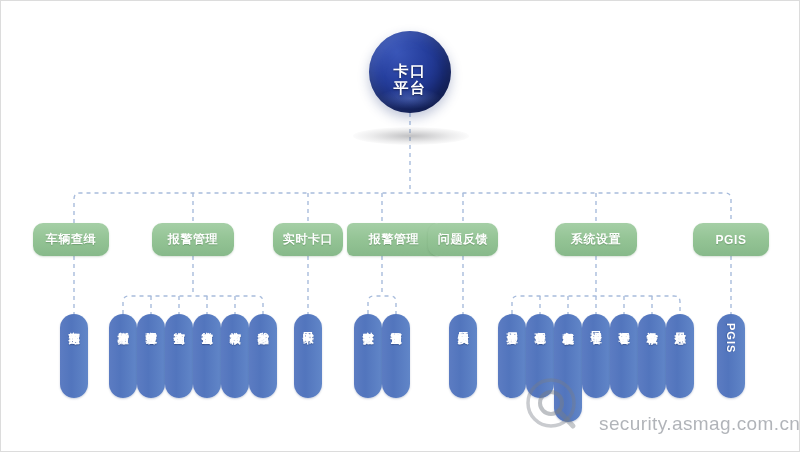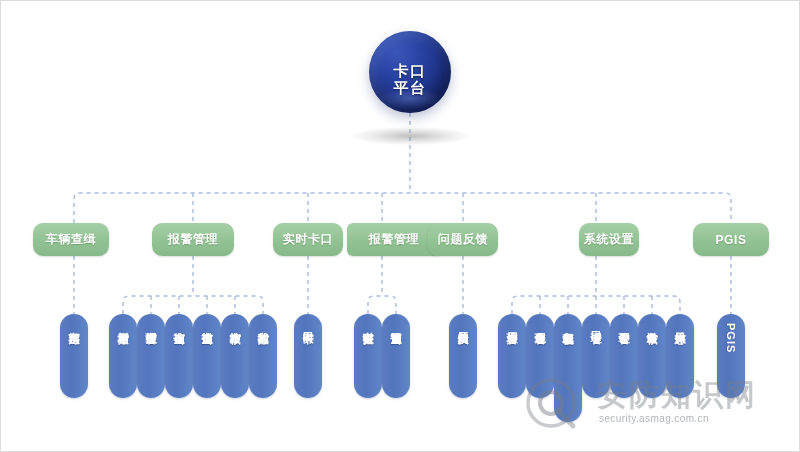--- a/index.html
+++ b/index.html
@@ -163,21 +163,21 @@
     font-size: 30px;
     font-weight: bold;
     color: rgba(120,126,134,.42);
     letter-spacing: 2px;
     white-space: nowrap;
   }
   #wm-text-url {
     position: absolute;
     left: 80px;
     top: 40px;
-    font-size: 10px;
+    font-size: 19px;
     color: rgba(120,126,134,.58);
     letter-spacing: .4px;
     white-space: nowrap;
   }
 </style>
 </head>
 <body>
 
 <div id="diagram-root">
 
@@ -237,21 +237,21 @@
   </div>
   <div class="l2-node" style="left:272px; top:222px; width:70px;">
     <span class="lbl">实时卡口</span>
   </div>
   <div class="l2-node" style="left:346px; top:222px; width:94px;border-radius:6px;">
     <span class="lbl">报警管理</span>
   </div>
   <div class="l2-node" style="left:427px; top:222px; width:70px;">
     <span class="lbl">问题反馈</span>
   </div>
-  <div class="l2-node" style="left:578px; top:222px; width:60px;">
+  <div class="l2-node" style="left:554px; top:222px; width:82px;">
     <span class="lbl">系统设置</span>
   </div>
   <div class="l2-node" style="left:692px; top:222px; width:76px;">
     <span class="lbl">PGIS</span>
   </div>
 
   <div class="l3-node" style="left:59px; top:313px; height:84px;">
     <span class="lbl">车辆追踪</span>
   </div>
 
@@ -314,17 +314,16 @@
   <div class="l3-node latin" style="left:716px; top:313px; height:84px;">
     <span class="lbl">PGIS</span>
   </div>
 
   <div id="watermark">
     <svg id="wm-logo" viewBox="0 0 56 56" xmlns="http://www.w3.org/2000/svg">
       <circle cx="26" cy="26" r="23" fill="none" stroke="rgba(120,126,134,.40)" stroke-width="3.5"></circle>
       <circle cx="26" cy="26" r="11" fill="none" stroke="rgba(120,126,134,.48)" stroke-width="4"></circle>
       <path d="M34 34 L48 49" stroke="rgba(120,126,134,.42)" stroke-width="5" stroke-linecap="round" fill="none"></path>
     </svg>
-    <div id="wm-text-cn">安防知识网</div>
     <div id="wm-text-url">security.asmag.com.cn</div>
   </div>
 
 </div>
 
 </body></html>

